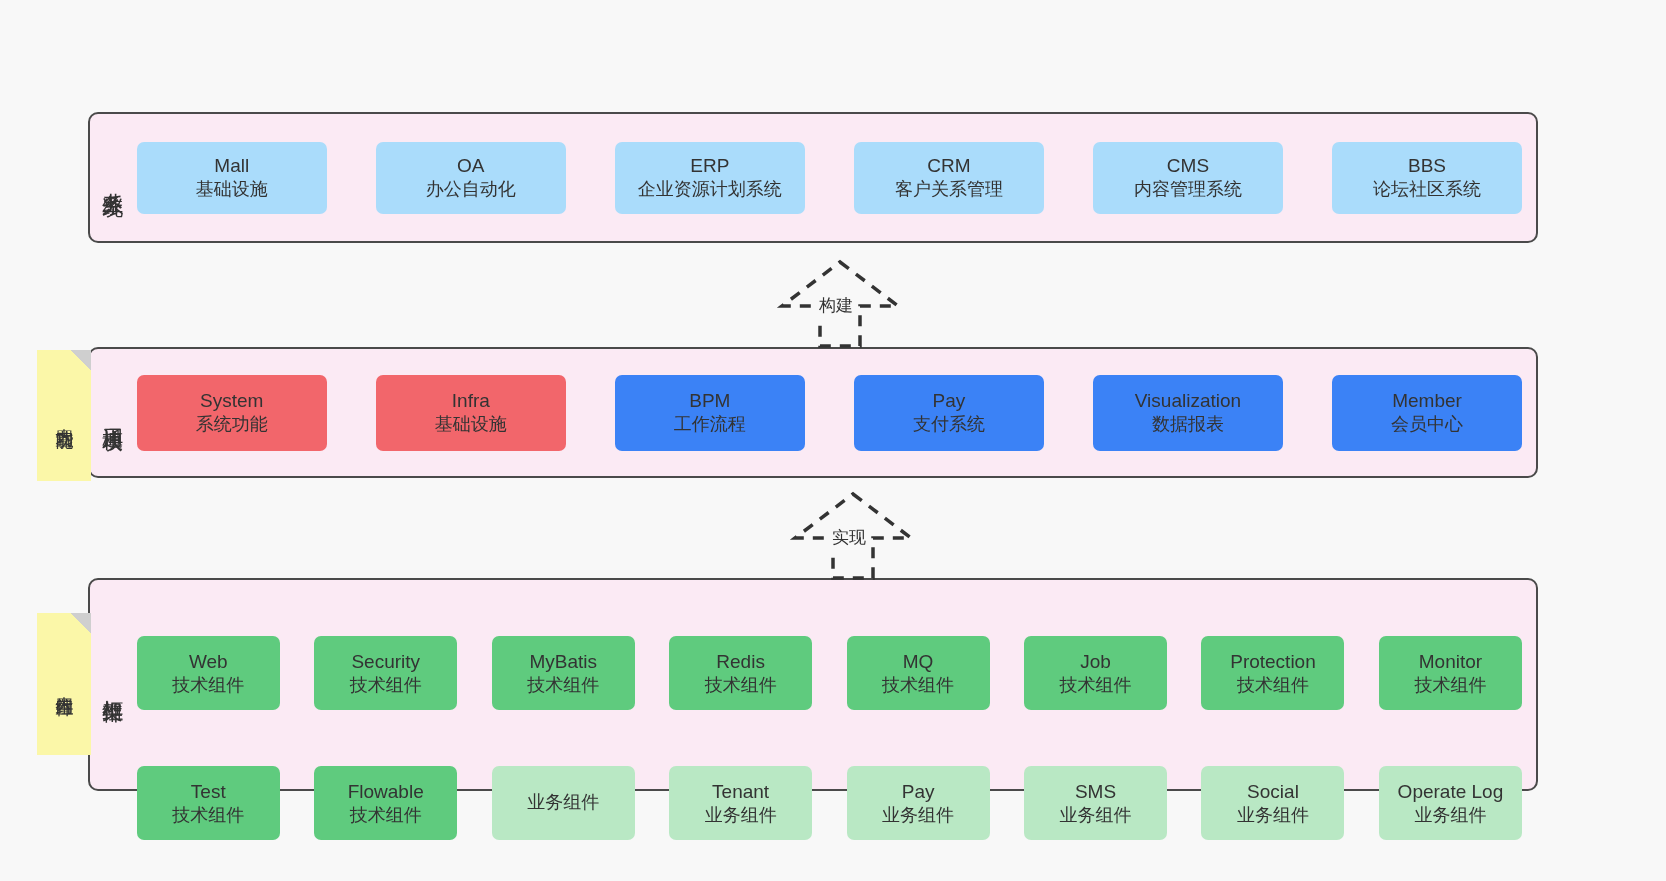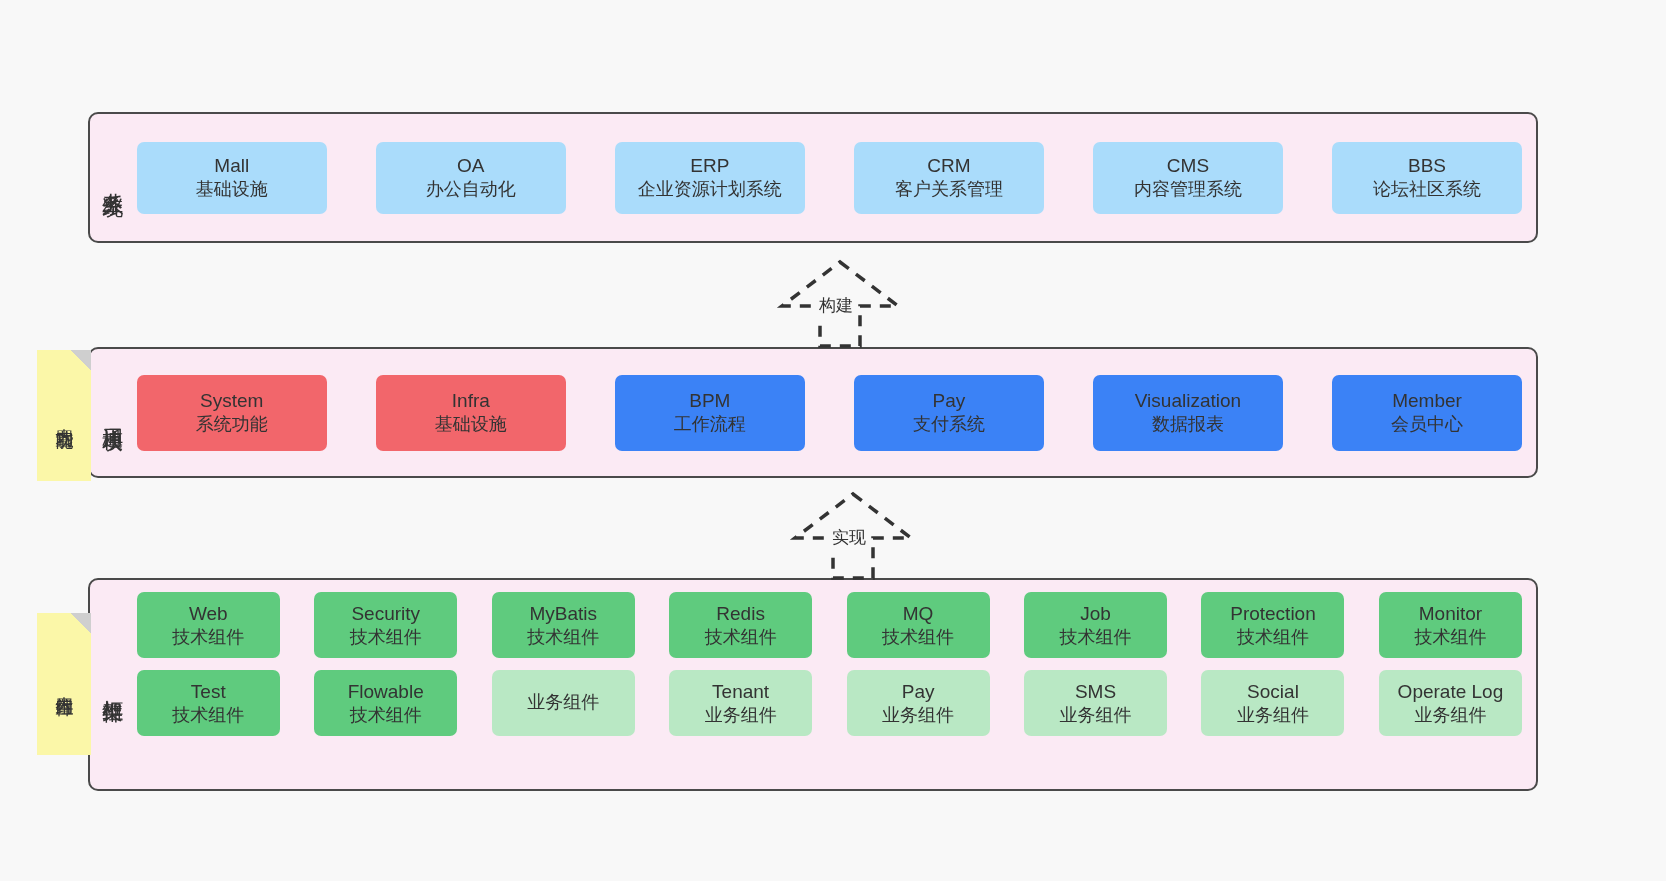--- a/index.html
+++ b/index.html
@@ -101,21 +101,21 @@
   #layer-framework .layer-body {
     display: block;
     padding: 12px 14px 12px 4px;
   }
   .grid-row {
     display: flex;
     justify-content: space-between;
     gap: 12px;
   }
   .grid-row + .grid-row { margin-top: 12px; }
-  #layer-framework .card { width: 143px; height: 66px; }
+  #layer-framework .card { width: 143px; height: 74px; margin-top: 44px; }
 
   
   .note {
     position: absolute;
     background: #fbf7a8;
     width: 54px;
     box-sizing: border-box;
     display: flex;
     align-items: center;
     justify-content: center;

